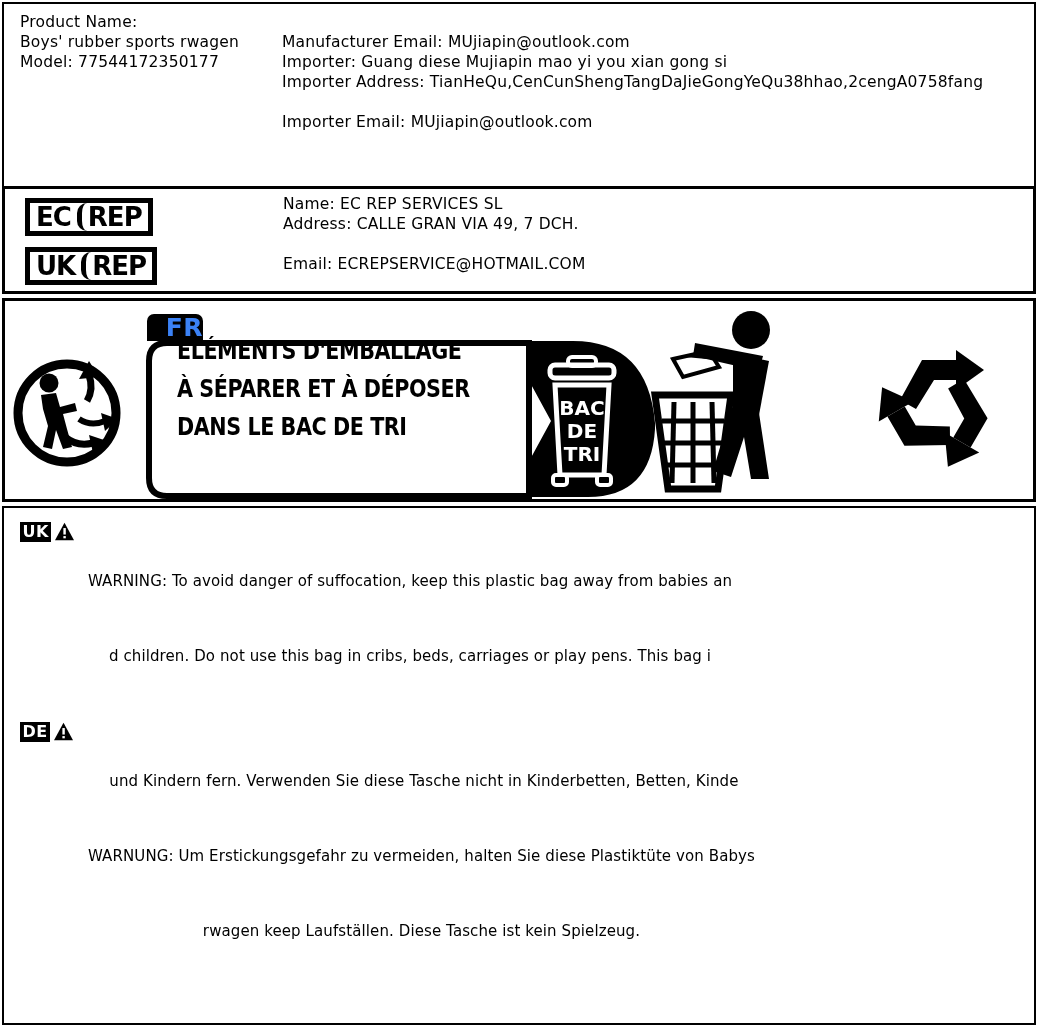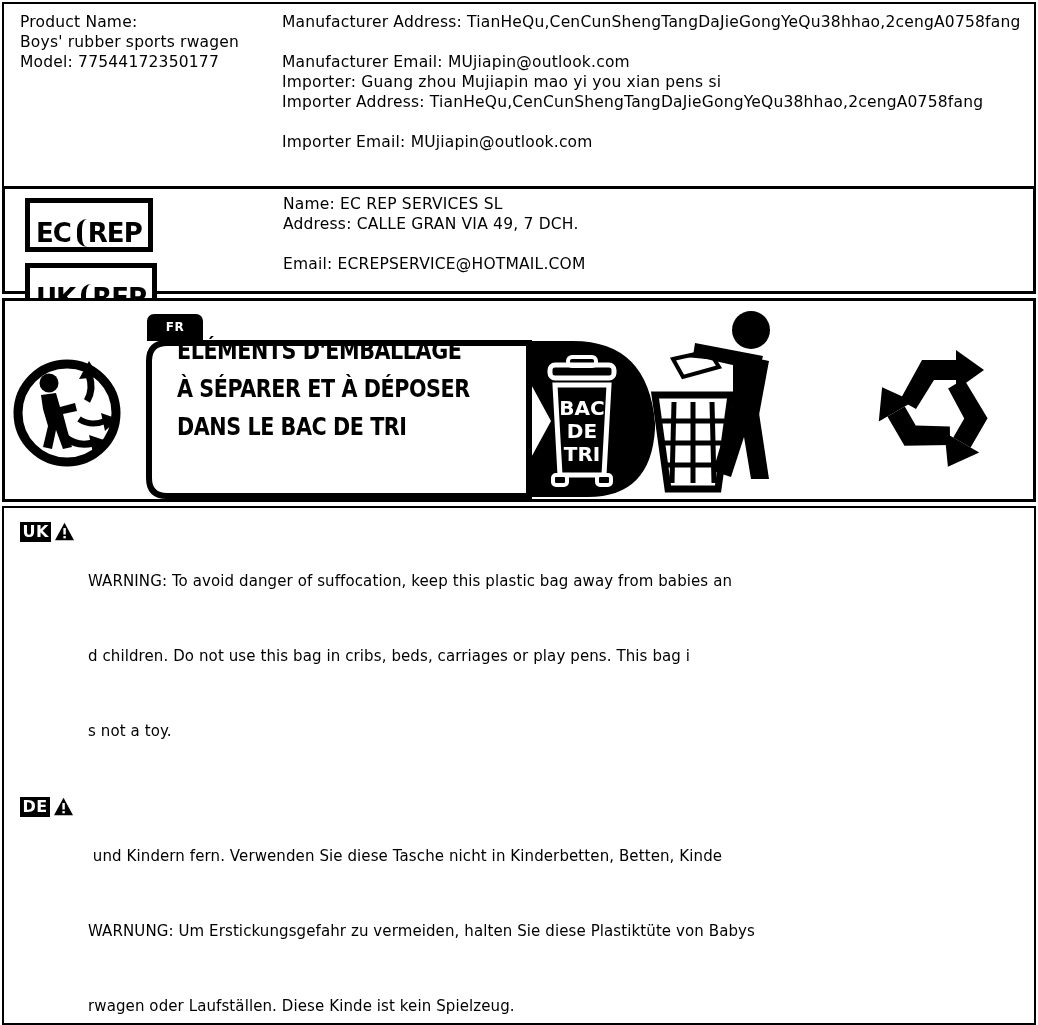--- a/index.html
+++ b/index.html
@@ -12,52 +12,51 @@
   .s3 { left:2px; top:298px; width:1034px; height:204px; border-width:3px; }
   .s4 { left:2px; top:506px; width:1034px; height:519px; padding:11px 0 0 16px; }
   .col { position:absolute; font-size:15.5px; line-height:20px; letter-spacing:0.2px; white-space:nowrap; }
   .col .line { min-height:20px; }
   .leftcol  { left:16px; top:8px; }
   .rightcol { left:278px; top:8px; }
   .repcol   { left:278px; top:5px; }
   
   .replogos { position:absolute; left:20px; top:9px; }
   .repmark { display:flex; align-items:stretch; border:5px solid #000; width:max-content; margin-bottom:11px; background:#fff; }
-  .repmark .cell { font-weight:bold; font-size:26px; line-height:28px; padding:0 6px; letter-spacing:-1px;margin-top:16px; }
+  .repmark .cell { font-weight:bold; font-size:26px; line-height:28px; padding:0 6px; letter-spacing:-1px; }
   .repmark .cell.r { border-left:5px solid #000;border-radius:10px; }
   
   .s3 .abs { position:absolute; }
-  .frtag { left:142px; top:13px; width:56px; height:27px; background:#000; color:#ffffff;
-           font-weight:bold; font-size:12px; text-align:center; line-height:27px;
+  .frtag { left:142px; top:13px; width:56px; height:27px; background:#000; color:#3b82f6;
+           font-weight:bold; font-size:25px; text-align:right; line-height:27px;
            border-radius:7px 7px 0 0; letter-spacing:0.5px; }
   .bannertext { left:34px; top:30px; font-weight:bold; font-size:23px; line-height:36px;
                 letter-spacing:-0.5px; transform:scale(0.9,1.06); transform-origin:0 0; white-space:nowrap; }
   
   .wblock { display:flex; align-items:flex-start; }
   .wlabel { width:68px; display:flex; align-items:center; gap:3px; height:25px; flex:none; }
   .badge { background:#000; color:#fff; font-weight:bold; font-size:16px; line-height:20px; padding:0 2.5px; letter-spacing:0.5px; }
-  .wtext { font-size:15px; line-height:25px; letter-spacing:0.1px; white-space:pre; }
+  .wtext { font-size:15px; line-height:25px; letter-spacing:0.1px; white-space:pre;text-align:center; }
   .wtext .wline { min-height:25px; }
 </style>
 </head>
 <body>
 
 <div class="sheet">
 
   <div class="box s1">
     <div class="col leftcol">
       <div class="line">Product Name:</div>
       <div class="line">Boys' rubber sports rwagen</div>
       <div class="line">Model: 77544172350177</div>
     </div>
     <div class="col rightcol">
-      <div class="line">Manufacturer Address: TianHeQu,CenCunShengTangDaJieGongYeQu38hhao,2cengA0758fang</div>
       <div class="line"></div>
       <div class="line">Manufacturer Email: MUjiapin@outlook.com</div>
-      <div class="line">Importer: Guang zhou Mujiapin mao yi you xian pens si</div>
+      <div class="line">Importer: Guang diese Mujiapin mao yi you xian gong si</div>
       <div class="line">Importer Address: TianHeQu,CenCunShengTangDaJieGongYeQu38hhao,2cengA0758fang</div>
       <div class="line"></div>
       <div class="line">Importer Email: MUjiapin@outlook.com</div>
     </div>
   </div>
 
   <div class="box s2">
     <div class="replogos">
       <div class="repmark">
         <div class="cell">EC</div>
@@ -146,34 +145,33 @@
         <span class="badge">UK</span>
         <svg width="21" height="19" viewBox="0 0 24 22">
             <polygon points="12,1 23,21 1,21" fill="#000"></polygon>
             <rect x="10.7" y="7" width="2.8" height="7.5" fill="#fff"></rect>
             <rect x="10.7" y="16.3" width="2.8" height="2.6" fill="#fff"></rect>
           </svg>
       </div>
       <div class="wtext">
         <div class="wline">WARNING: To avoid danger of suffocation, keep this plastic bag away from babies an</div>
         <div class="wline">d children. Do not use this bag in cribs, beds, carriages or play pens. This bag i</div>
-        <div class="wline">s not a toy.</div>
       </div>
     </div>
 
     <div class="wblock">
       <div class="wlabel">
         <span class="badge">DE</span>
         <svg width="21" height="19" viewBox="0 0 24 22">
             <polygon points="12,1 23,21 1,21" fill="#000"></polygon>
             <rect x="10.7" y="7" width="2.8" height="7.5" fill="#fff"></rect>
             <rect x="10.7" y="16.3" width="2.8" height="2.6" fill="#fff"></rect>
           </svg>
       </div>
       <div class="wtext">
         <div class="wline"> und Kindern fern. Verwenden Sie diese Tasche nicht in Kinderbetten, Betten, Kinde</div>
         <div class="wline">WARNUNG: Um Erstickungsgefahr zu vermeiden, halten Sie diese Plastiktüte von Babys</div>
-        <div class="wline">rwagen oder Laufställen. Diese Kinde ist kein Spielzeug.</div>
+        <div class="wline">rwagen keep Laufställen. Diese Tasche ist kein Spielzeug.</div>
       </div>
     </div>
 
   </div>
 </div>
 
 </body></html>

